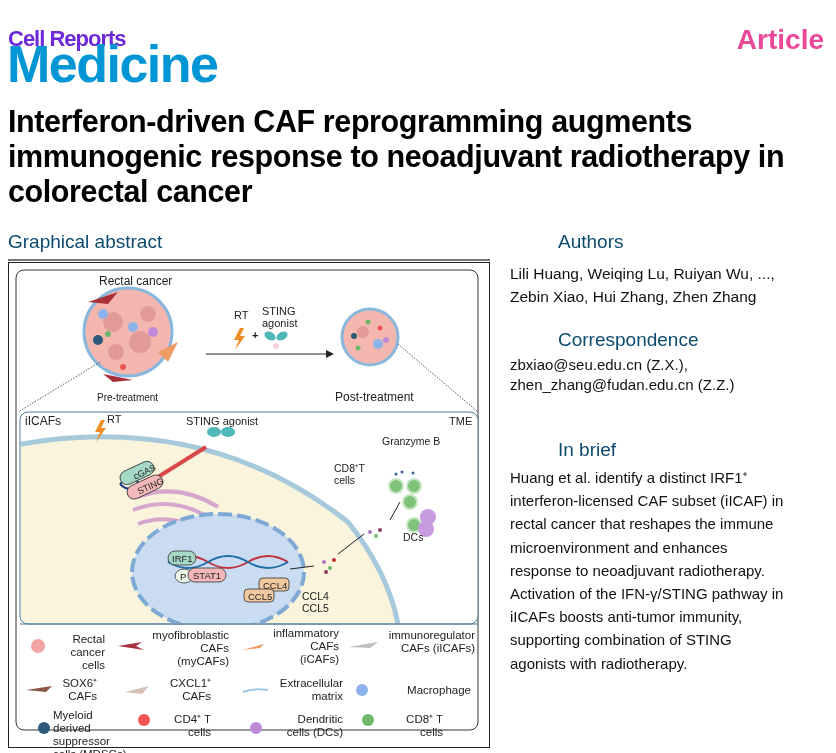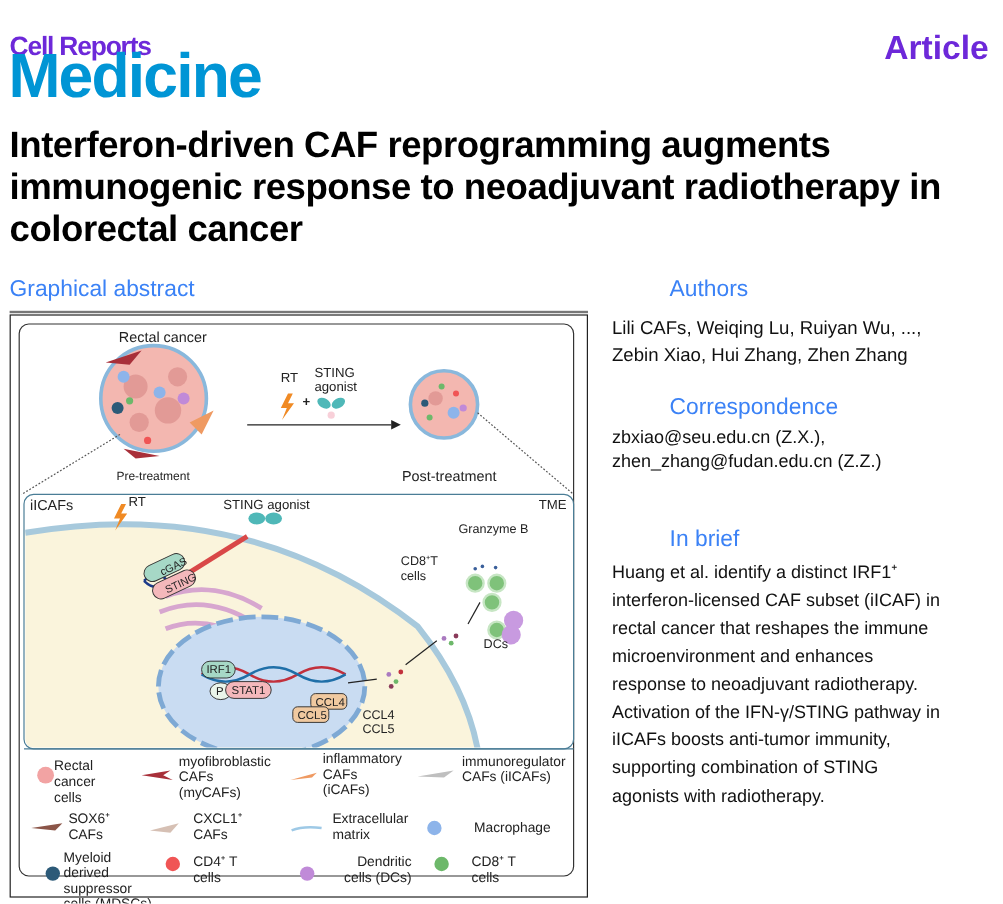--- a/index.html
+++ b/index.html
@@ -1,33 +1,33 @@
 <!DOCTYPE html>
 <html><head>
 <meta charset="utf-8">
 <style>
   html, body { margin:0; padding:0; background:#fff; }
   body { width:836px; height:753px; position:relative; overflow:hidden; font-family:"Liberation Sans", sans-serif; color:#111; }
   .brand-top { position:absolute; left:8px; top:24px; font-size:22px; font-weight:bold; color:#6d28d9; letter-spacing:-1px; line-height:30px; }
   .brand-main { position:absolute; left:7px; top:38px; font-size:52px; font-weight:bold; color:#0095d5; letter-spacing:-1.5px; line-height:52px; }
-  .article-label { position:absolute; right:12px; top:24px; font-size:28px; font-weight:bold; color:#6d28d9;margin-left:12px; }
+  .article-label { position:absolute; right:12px; top:24px; font-size:28px; font-weight:bold; color:#ec4899;margin-left:12px; }
   .title { position:absolute; left:8px; top:104px; width:830px; font-size:30.5px; font-weight:bold; line-height:35px; letter-spacing:-0.4px; color:#000; }
-  .sec-head { position:absolute; font-size:19px; color:#3b82f6; }
+  .sec-head { position:absolute; font-size:19px; color:#0c4a6e; }
   .ga-head { left:8px; top:231px; }
   .ga-rule { position:absolute; left:8px; top:259px; width:482px; height:2px; background:#777; }
   .ga-box { position:absolute; left:8px; top:262px; width:482px; height:486px; border:1.5px solid #222; box-sizing:border-box; background:#fff;padding-left:20px; }
   .right { position:absolute; left:540px; width:320px;margin-left:18px; }
   .authors-head { top:231px; }
   .authors-text { position:absolute; left:510px; top:262px; width:320px; font-size:15.5px; line-height:23px; }
   .corr-head { top:329px; }
   .corr-text { position:absolute; left:510px; top:355px; font-size:15px; line-height:20px; }
   .brief-head { top:439px; }
   .brief-text { position:absolute; left:510px; top:466px; width:320px; font-size:15px; line-height:23.2px; }
   .lbl { position:absolute; font-size:11px; color:#222; line-height:13px; text-align:center; }
-  .leg-txt { font-size:11.5px; line-height:13px; text-align:left; color:#222; }
+  .leg-txt { font-size:11.5px; line-height:13px; text-align:right; color:#222; }
 </style>
 </head>
 <body>
 
 <div class="brand-top">Cell Reports</div>
 <div class="brand-main">Medicine</div>
 <div class="article-label">Article</div>
 
 <div class="title">Interferon-driven CAF reprogramming augments immunogenic response to neoadjuvant radiotherapy in colorectal cancer</div>
 
@@ -188,21 +188,21 @@
   <div class="lbl leg-txt" style="left:268px;top:414px;width:66px">Extracellular matrix</div>
   <div class="lbl leg-txt" style="left:386px;top:421px;width:76px">Macrophage</div>
   <div class="lbl leg-txt" style="left:44px;top:446px;width:80px;text-align:left">Myeloid derived suppressor cells (MDSCs)</div>
   <div class="lbl leg-txt" style="left:152px;top:450px;width:50px">CD4⁺ T cells</div>
   <div class="lbl leg-txt" style="left:264px;top:450px;width:70px;text-align:right">Dendritic cells (DCs)</div>
   <div class="lbl leg-txt" style="left:384px;top:450px;width:50px">CD8⁺ T cells</div>
 </div>
 
 <div class="sec-head right authors-head">Authors</div>
 <div class="authors-text">
-  <div>Lili CAFs, Weiqing Lu, Ruiyan Wu, ...,</div>
+  <div>Lili Huang, Weiqing Lu, Ruiyan Wu, ...,</div>
   <div>Zebin Xiao, Hui Zhang, Zhen Zhang</div>
 </div>
 
 <div class="sec-head right corr-head">Correspondence</div>
 <div class="corr-text">
   <div>zbxiao@seu.edu.cn (Z.X.),</div>
   <div>zhen_zhang@fudan.edu.cn (Z.Z.)</div>
 </div>
 
 <div class="sec-head right brief-head">In brief</div>

